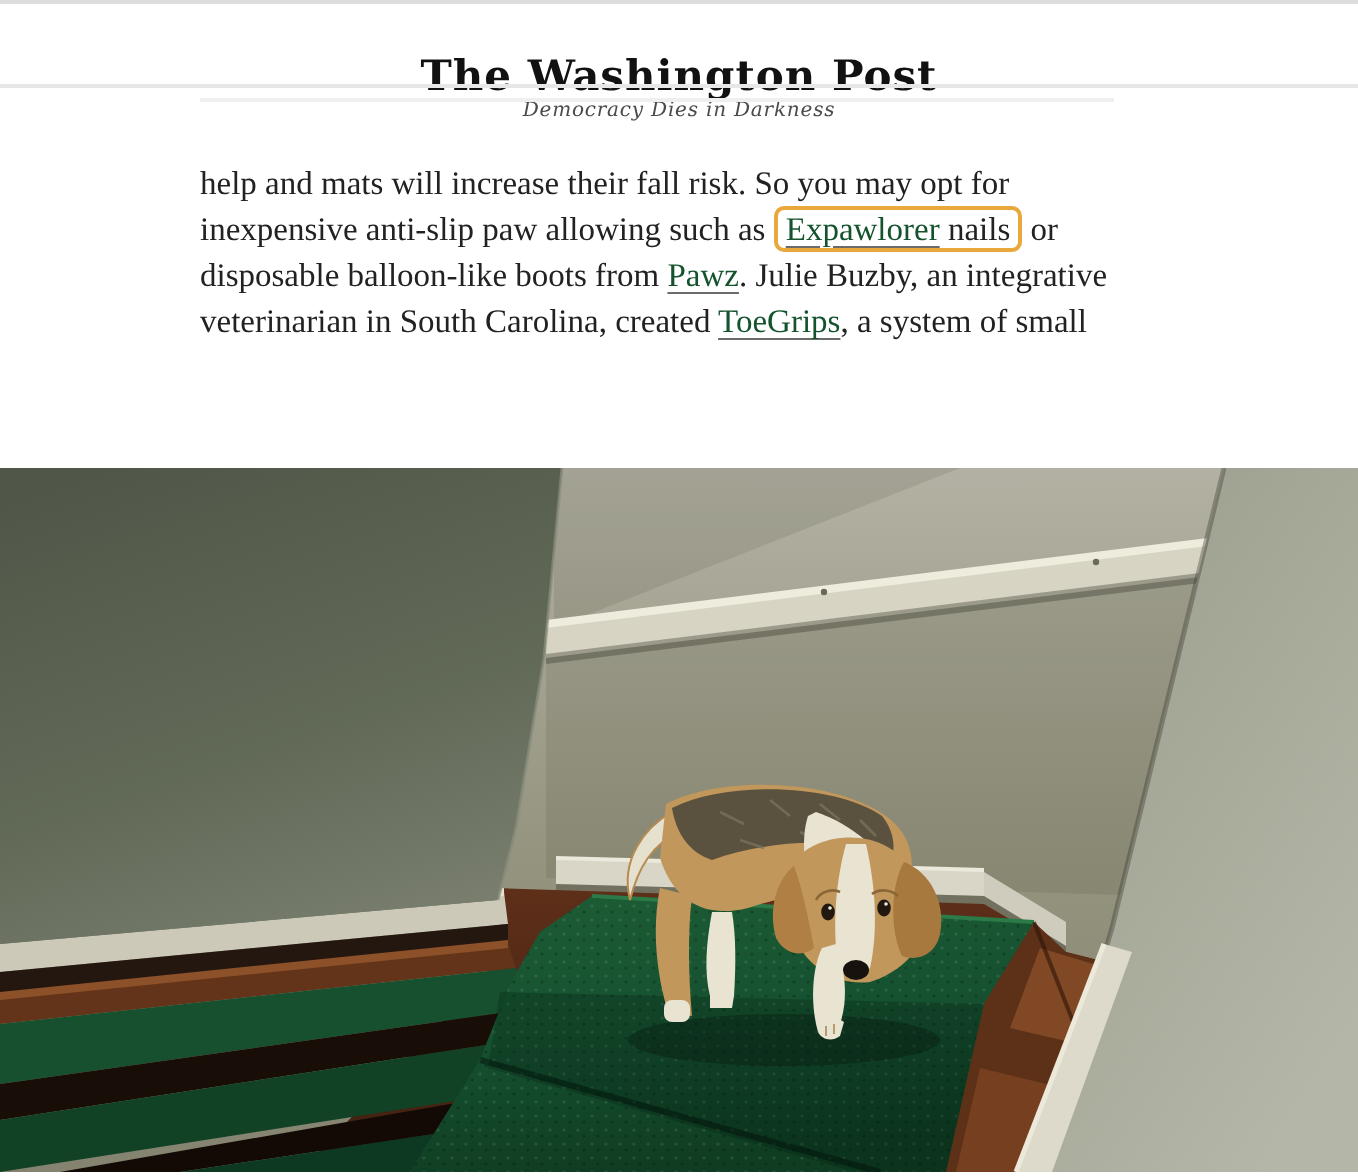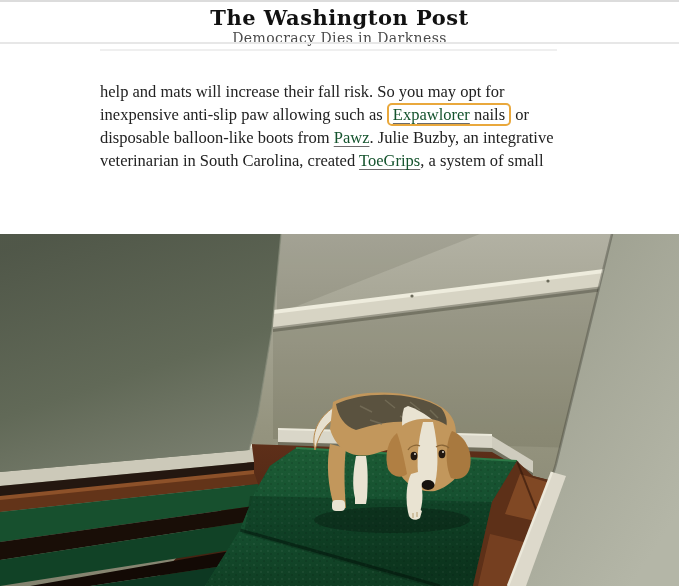--- a/index.html
+++ b/index.html
@@ -1,22 +1,22 @@
 <!DOCTYPE html>
 <html><head>
 <meta charset="utf-8">
 <style>
   html,body{margin:0;padding:0;background:#fff;}
   .page{position:relative;width:679px;height:588px;background:#fff;overflow:hidden;
         font-family:"Liberation Serif", serif;color:#1f1f1f;}
   .top-edge{position:absolute;top:0;left:0;width:679px;height:2px;background:#dcdcdc;}
   .masthead{position:absolute;top:6px;left:0;width:679px;text-align:center;}
   .masthead-title{font-family:"DejaVu Serif", serif;font-weight:bold;font-size:21px;
-        letter-spacing:0.5px;color:#111;line-height:23px;}
-  .masthead-tagline{font-family:"DejaVu Serif", serif;font-size:14px;
+        letter-spacing:0.5px;color:#111;line-height:23px;margin-top:20px;}
+  .masthead-tagline{font-family:"DejaVu Serif", serif;font-style:italic;font-size:10px;
         color:#4b4b4b;letter-spacing:0.4px;margin-top:1px;}
   .rule-full{position:absolute;top:42px;left:0;width:679px;height:2px;background:#e7e7e7;}
   .rule-short{position:absolute;top:49px;left:100px;width:457px;height:2px;background:#efefef;}
   .body-text{position:absolute;top:63px;left:100px;width:500px;font-size:16.5px;
         line-height:23.2px;color:#222;}
   .pline{display:block;white-space:nowrap;}
   .link{color:#14532d;text-decoration:underline;text-decoration-color:#6b6b6b;
         text-underline-offset:3px;cursor:pointer;}
   .hl-box{display:inline-block;border:2px solid #E9A83C;border-radius:5px;
         padding:0 4px;margin:-3px 0;line-height:19px;}

